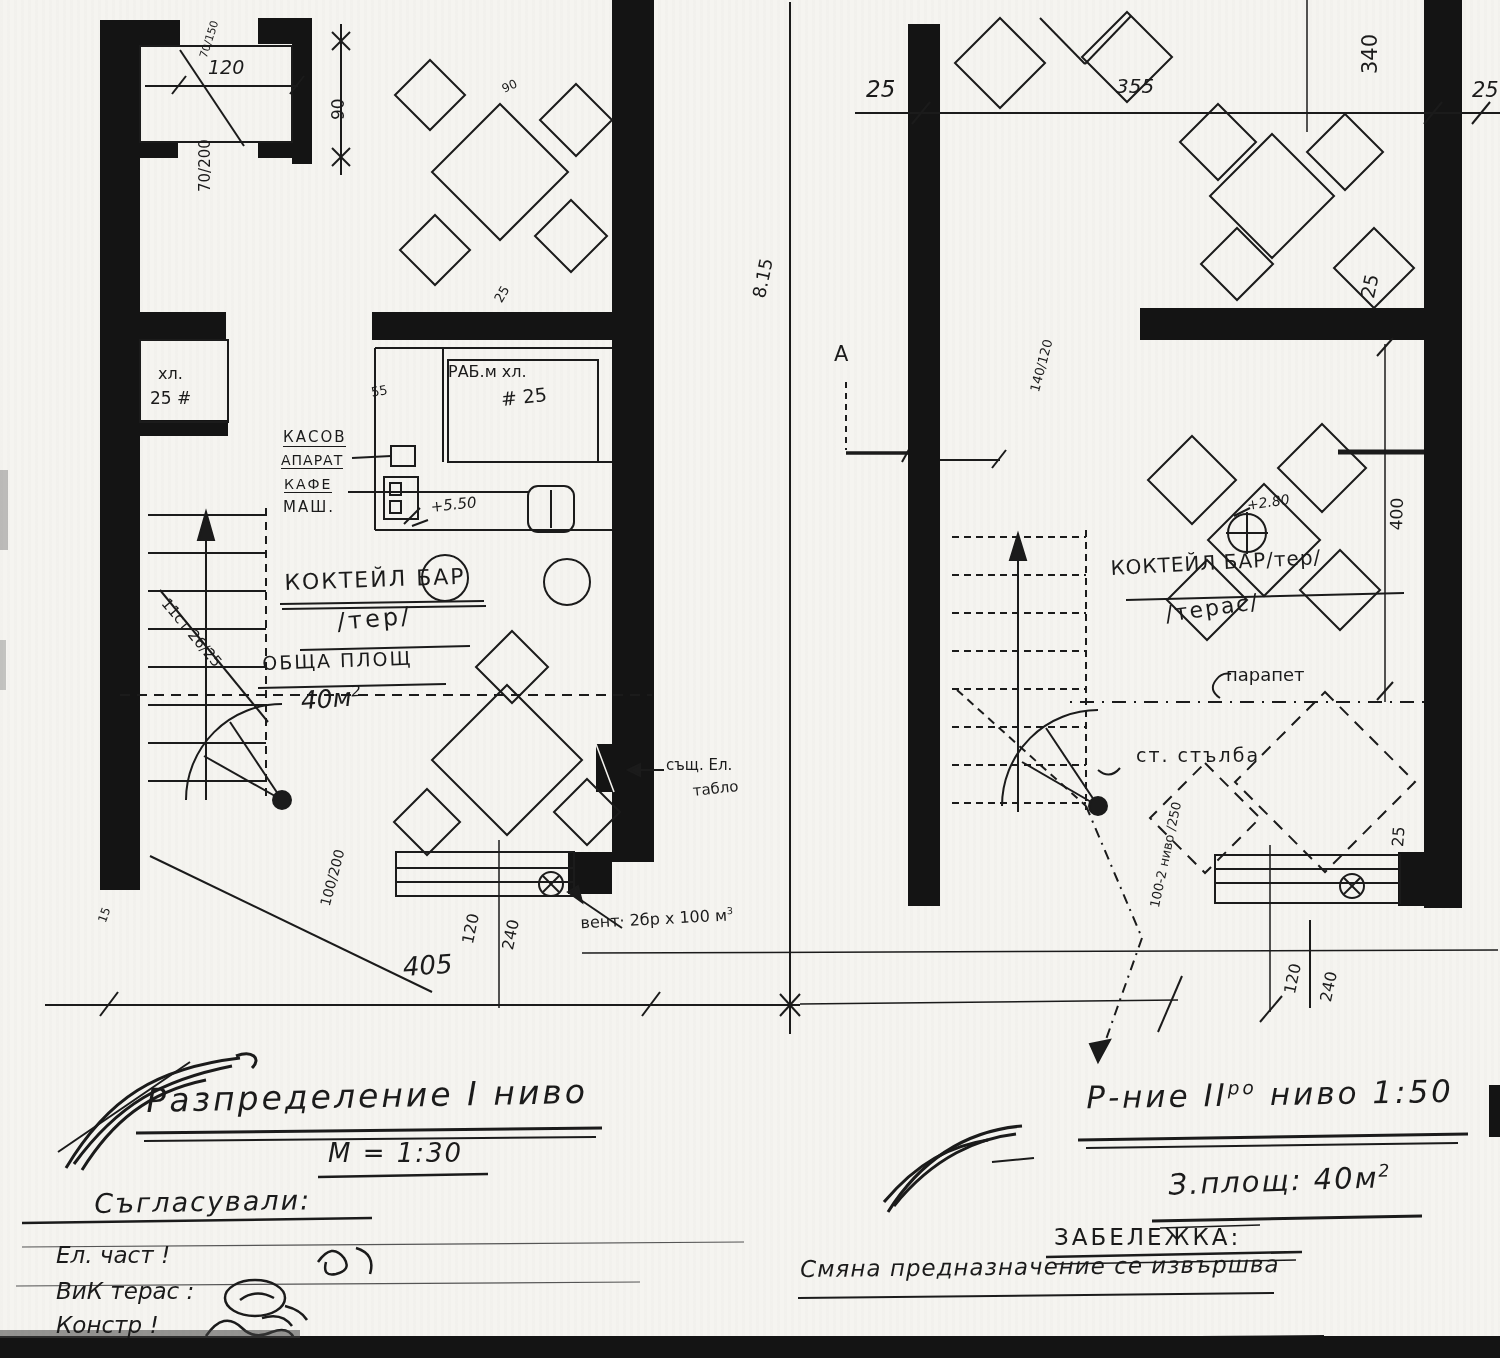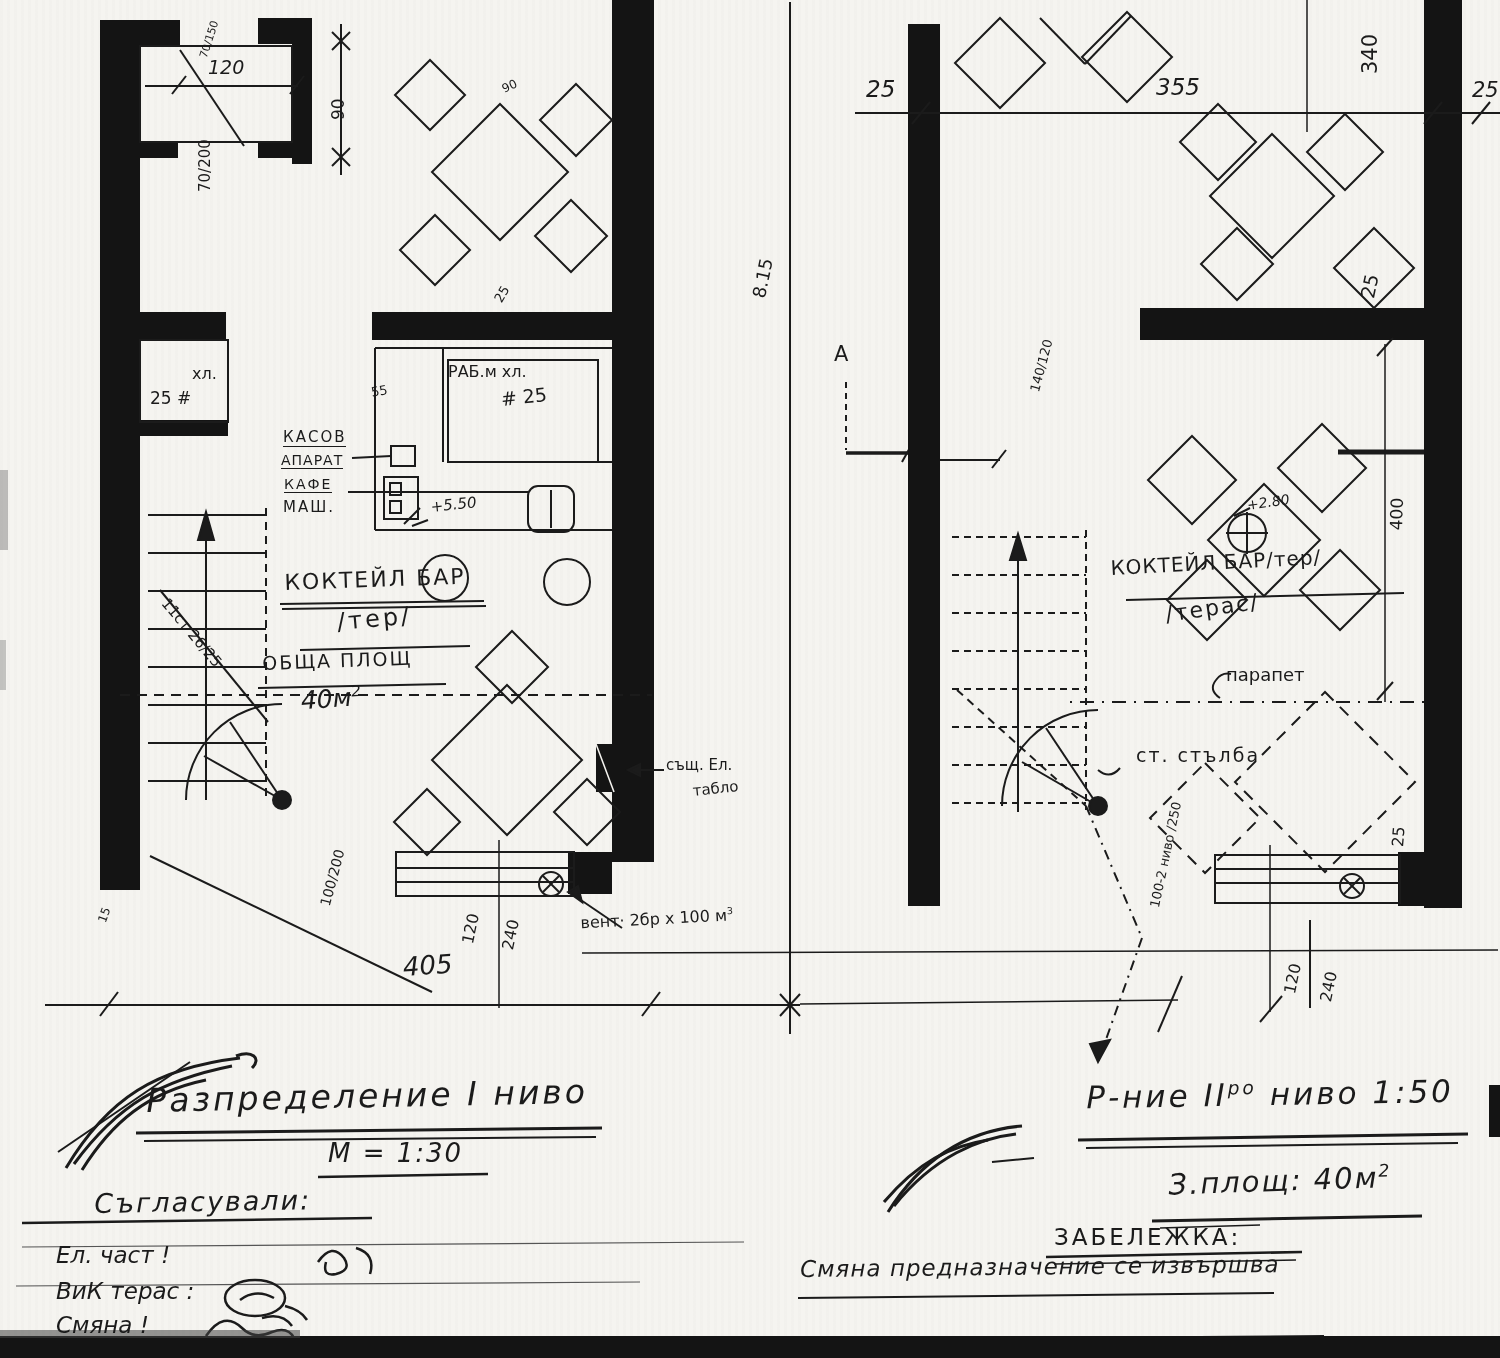--- a/index.html
+++ b/index.html
@@ -255,21 +255,21 @@
       <rect x="0" y="470" width="8" height="80" fill="#666" opacity="0.4"></rect>
       <rect x="0" y="640" width="6" height="50" fill="#666" opacity="0.35"></rect>
     </g>
   </g>
 </svg>
 
 <div class="lbl" style="left:198px;top:56px;font-size:11px;transform:rotate(-72deg);">70/150</div>
 <div class="lbl it" style="left:208px;top:58px;font-size:19px;">120</div>
 <div class="lbl" style="left:330px;top:120px;font-size:17px;transform:rotate(-90deg);">90</div>
 <div class="lbl" style="left:198px;top:192px;font-size:15px;transform:rotate(-90deg);">70/200</div>
-<div class="lbl" style="left:158px;top:366px;font-size:16px;margin-left:34px;">хл.</div>
+<div class="lbl" style="left:158px;top:366px;font-size:16px;">хл.</div>
 <div class="lbl" style="left:150px;top:390px;font-size:17px;">25 #</div>
 <div class="lbl" style="left:448px;top:364px;font-size:16px;">РАБ.м хл.</div>
 <div class="lbl" style="left:500px;top:390px;font-size:19px;transform:rotate(-6deg);"># 25</div>
 <div class="lbl" style="left:370px;top:386px;font-size:13px;transform:rotate(-10deg);">55</div>
 <div class="lbl ul" style="left:283px;top:430px;font-size:15px;letter-spacing:2px;">КАСОВ</div>
 <div class="lbl ul" style="left:281px;top:453px;font-size:14px;letter-spacing:1px;">АПАРАТ</div>
 <div class="lbl ul" style="left:284px;top:477px;font-size:14px;letter-spacing:2px;">КАФЕ</div>
 <div class="lbl" style="left:283px;top:500px;font-size:15px;letter-spacing:2px;text-align:right;">МАШ.</div>
 <div class="lbl it" style="left:430px;top:500px;font-size:15px;transform:rotate(-6deg);">+5.50</div>
 <div class="lbl" style="left:284px;top:572px;font-size:22px;letter-spacing:2px;transform:rotate(-2deg);">КОКТЕЙЛ БАР</div>
@@ -284,41 +284,41 @@
 <div class="lbl" style="left:318px;top:904px;font-size:14px;transform:rotate(-75deg);">100/200</div>
 <div class="lbl" style="left:460px;top:942px;font-size:16px;transform:rotate(-78deg);">120</div>
 <div class="lbl" style="left:500px;top:948px;font-size:16px;transform:rotate(-78deg);">240</div>
 <div class="lbl" style="left:96px;top:920px;font-size:12px;transform:rotate(-70deg);">15</div>
 <div class="lbl" style="left:750px;top:296px;font-size:18px;transform:rotate(-78deg);">8.15</div>
 <div class="lbl" style="left:834px;top:344px;font-size:21px;">А</div>
 <div class="lbl" style="left:492px;top:298px;font-size:13px;transform:rotate(-60deg);">25</div>
 <div class="lbl" style="left:500px;top:84px;font-size:12px;transform:rotate(-25deg);">90</div>
 
 <div class="lbl it" style="left:866px;top:78px;font-size:23px;">25</div>
-<div class="lbl it" style="left:1116px;top:76px;font-size:23px;margin-left:40px;">355</div>
+<div class="lbl it" style="left:1116px;top:76px;font-size:20px;">355</div>
 <div class="lbl" style="left:1360px;top:74px;font-size:21px;transform:rotate(-90deg);">340</div>
 <div class="lbl it" style="left:1472px;top:80px;font-size:21px;">25</div>
 <div class="lbl" style="left:1028px;top:390px;font-size:13px;transform:rotate(-75deg);">140/120</div>
 <div class="lbl it" style="left:1246px;top:498px;font-size:14px;transform:rotate(-8deg);">+2.80</div>
 <div class="lbl" style="left:1110px;top:558px;font-size:20px;letter-spacing:1px;transform:rotate(-3deg);">КОКТЕЙЛ БАР/тер/</div>
 <div class="lbl" style="left:1164px;top:604px;font-size:22px;letter-spacing:2px;transform:rotate(-8deg);">/терас/</div>
 <div class="lbl" style="left:1226px;top:666px;font-size:18px;">парапет</div>
 <div class="lbl" style="left:1136px;top:746px;font-size:19px;letter-spacing:2px;">ст. стълба</div>
 <div class="lbl" style="left:1148px;top:906px;font-size:13px;transform:rotate(-78deg);">100-2 ниво /250</div>
 <div class="lbl" style="left:1282px;top:992px;font-size:16px;transform:rotate(-78deg);">120</div>
 <div class="lbl" style="left:1318px;top:1000px;font-size:16px;transform:rotate(-78deg);">240</div>
 <div class="lbl" style="left:1390px;top:846px;font-size:16px;transform:rotate(-85deg);">25</div>
 <div class="lbl" style="left:1358px;top:296px;font-size:19px;transform:rotate(-78deg);">25</div>
 <div class="lbl" style="left:1388px;top:530px;font-size:17px;transform:rotate(-88deg);">400</div>
 
 <div class="lbl it" style="left:146px;top:1084px;font-size:33px;letter-spacing:3px;transform:rotate(-1.2deg);">Разпределение I ниво</div>
 <div class="lbl it" style="left:328px;top:1140px;font-size:26px;letter-spacing:2px;">М = 1:30</div>
 <div class="lbl it" style="left:94px;top:1190px;font-size:27px;letter-spacing:2px;transform:rotate(-1deg);">Съгласували:</div>
 <div class="lbl it" style="left:56px;top:1244px;font-size:23px;">Ел. част !</div>
 <div class="lbl it" style="left:56px;top:1280px;font-size:23px;">ВиК терас :</div>
-<div class="lbl it" style="left:56px;top:1314px;font-size:23px;">Смяна !</div>
+<div class="lbl it" style="left:56px;top:1314px;font-size:23px;">Констр !</div>
 
 <div class="lbl it" style="left:1086px;top:1082px;font-size:31px;letter-spacing:3px;transform:rotate(-1deg);"><span>Р-ние II</span><span class="sup">ро</span><span> ниво 1:50</span></div>
 <div class="lbl it" style="left:1168px;top:1170px;font-size:29px;letter-spacing:2px;transform:rotate(-2deg);"><span>З.площ: 40м</span><span class="sup">2</span></div>
 <div class="lbl" style="left:1054px;top:1226px;font-size:23px;letter-spacing:3px;">ЗАБЕЛЕЖКА:</div>
 <div class="lbl it" style="left:800px;top:1258px;font-size:23px;letter-spacing:1px;transform:rotate(-0.6deg);">Смяна предназначение се извършва</div>
 
 </div>
 
 </body></html>

